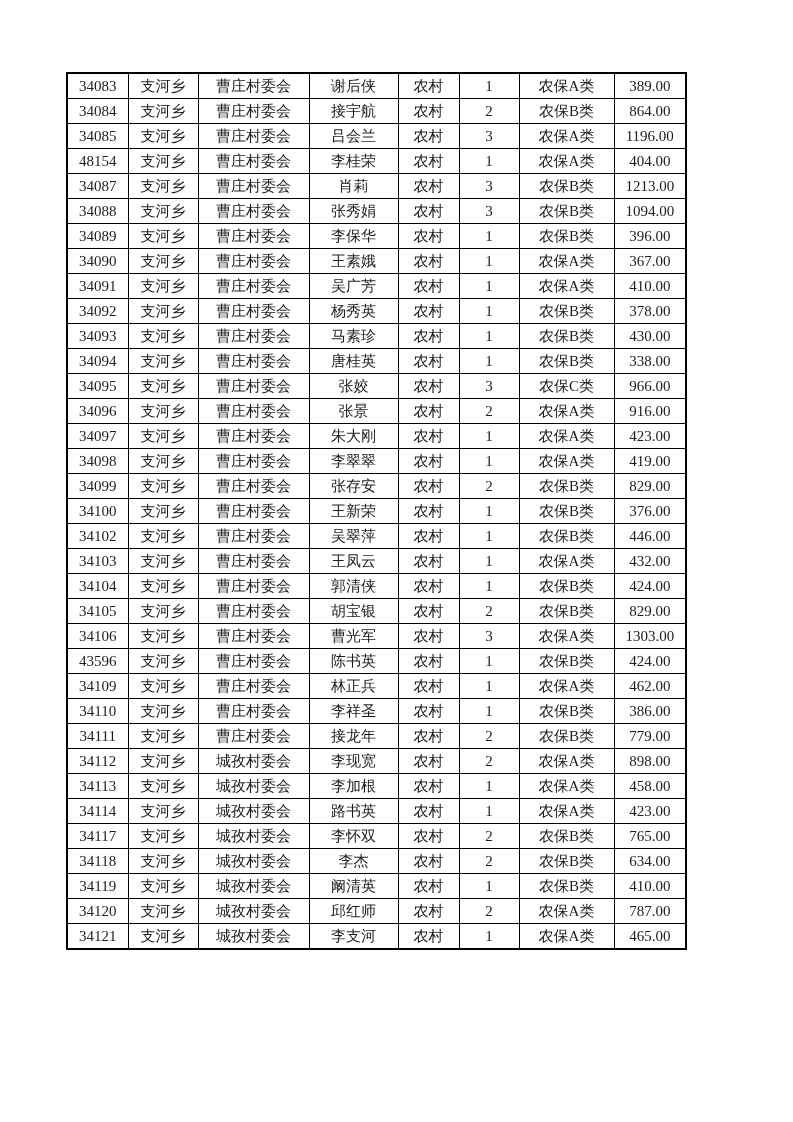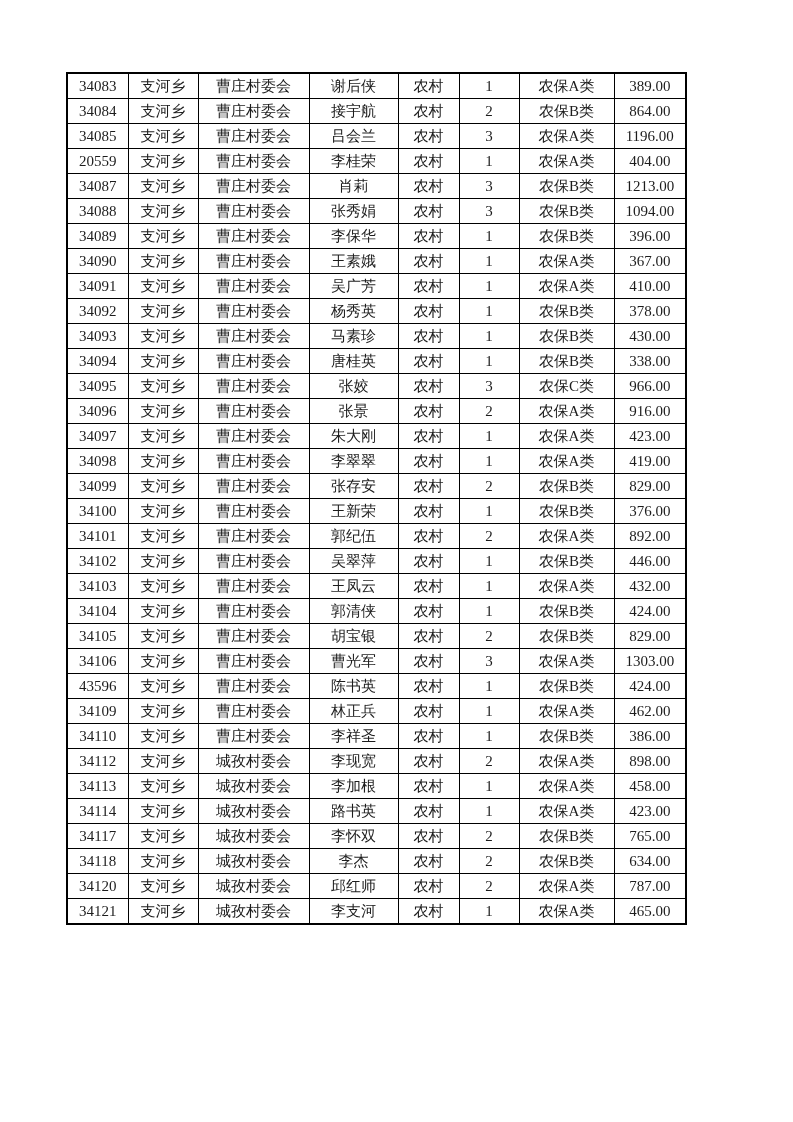--- a/index.html
+++ b/index.html
@@ -89,21 +89,21 @@
           <td>34085</td>
           <td>支河乡</td>
           <td>曹庄村委会</td>
           <td>吕会兰</td>
           <td>农村</td>
           <td>3</td>
           <td>农保A类</td>
           <td>1196.00</td>
         </tr>
         <tr>
-          <td>20559</td>
+          <td>48154</td>
           <td>支河乡</td>
           <td>曹庄村委会</td>
           <td>李桂荣</td>
           <td>农村</td>
           <td>1</td>
           <td>农保A类</td>
           <td>404.00</td>
         </tr>
         <tr>
           <td>34087</td>
@@ -239,30 +239,20 @@
           <td>34100</td>
           <td>支河乡</td>
           <td>曹庄村委会</td>
           <td>王新荣</td>
           <td>农村</td>
           <td>1</td>
           <td>农保B类</td>
           <td>376.00</td>
         </tr>
         <tr>
-          <td>34101</td>
-          <td>支河乡</td>
-          <td>曹庄村委会</td>
-          <td>郭纪伍</td>
-          <td>农村</td>
-          <td>2</td>
-          <td>农保A类</td>
-          <td>892.00</td>
-        </tr>
-        <tr>
           <td>34102</td>
           <td>支河乡</td>
           <td>曹庄村委会</td>
           <td>吴翠萍</td>
           <td>农村</td>
           <td>1</td>
           <td>农保B类</td>
           <td>446.00</td>
         </tr>
         <tr>
@@ -329,20 +319,30 @@
           <td>34110</td>
           <td>支河乡</td>
           <td>曹庄村委会</td>
           <td>李祥圣</td>
           <td>农村</td>
           <td>1</td>
           <td>农保B类</td>
           <td>386.00</td>
         </tr>
         <tr>
+          <td>34111</td>
+          <td>支河乡</td>
+          <td>曹庄村委会</td>
+          <td>接龙年</td>
+          <td>农村</td>
+          <td>2</td>
+          <td>农保B类</td>
+          <td>779.00</td>
+        </tr>
+        <tr>
           <td>34112</td>
           <td>支河乡</td>
           <td>城孜村委会</td>
           <td>李现宽</td>
           <td>农村</td>
           <td>2</td>
           <td>农保A类</td>
           <td>898.00</td>
         </tr>
         <tr>
@@ -377,20 +377,30 @@
         </tr>
         <tr>
           <td>34118</td>
           <td>支河乡</td>
           <td>城孜村委会</td>
           <td>李杰</td>
           <td>农村</td>
           <td>2</td>
           <td>农保B类</td>
           <td>634.00</td>
+        </tr>
+        <tr>
+          <td>34119</td>
+          <td>支河乡</td>
+          <td>城孜村委会</td>
+          <td>阚清英</td>
+          <td>农村</td>
+          <td>1</td>
+          <td>农保B类</td>
+          <td>410.00</td>
         </tr>
         <tr>
           <td>34120</td>
           <td>支河乡</td>
           <td>城孜村委会</td>
           <td>邱红师</td>
           <td>农村</td>
           <td>2</td>
           <td>农保A类</td>
           <td>787.00</td>

